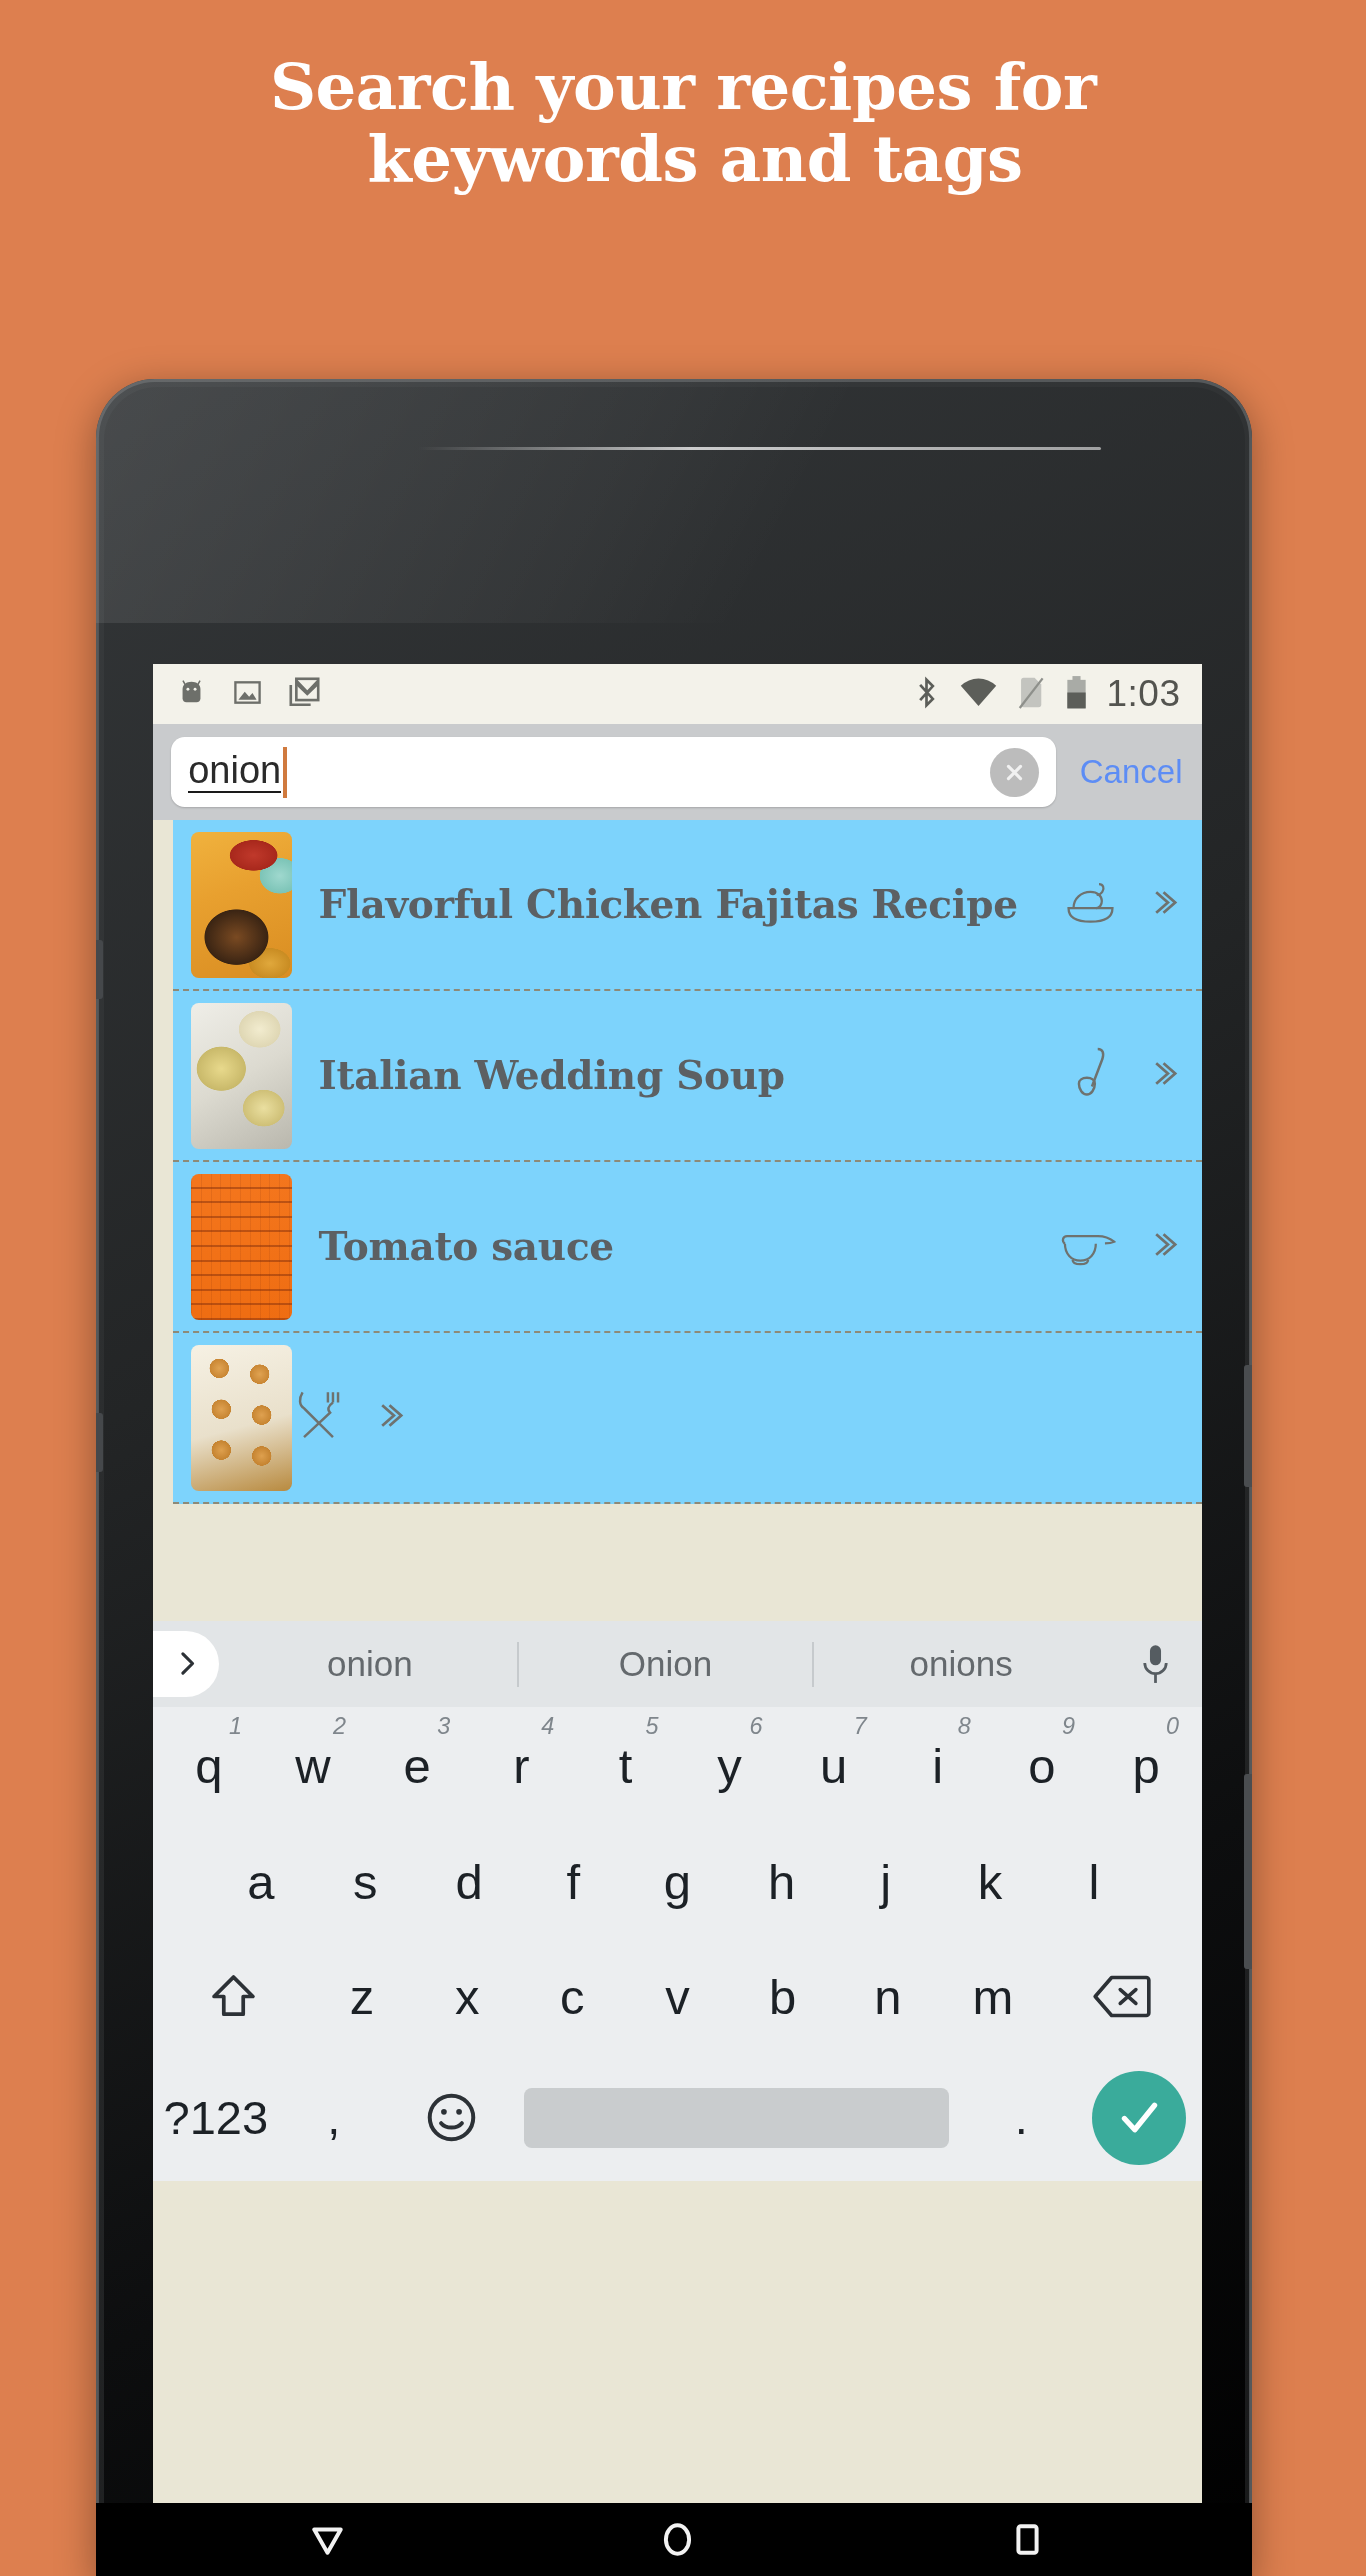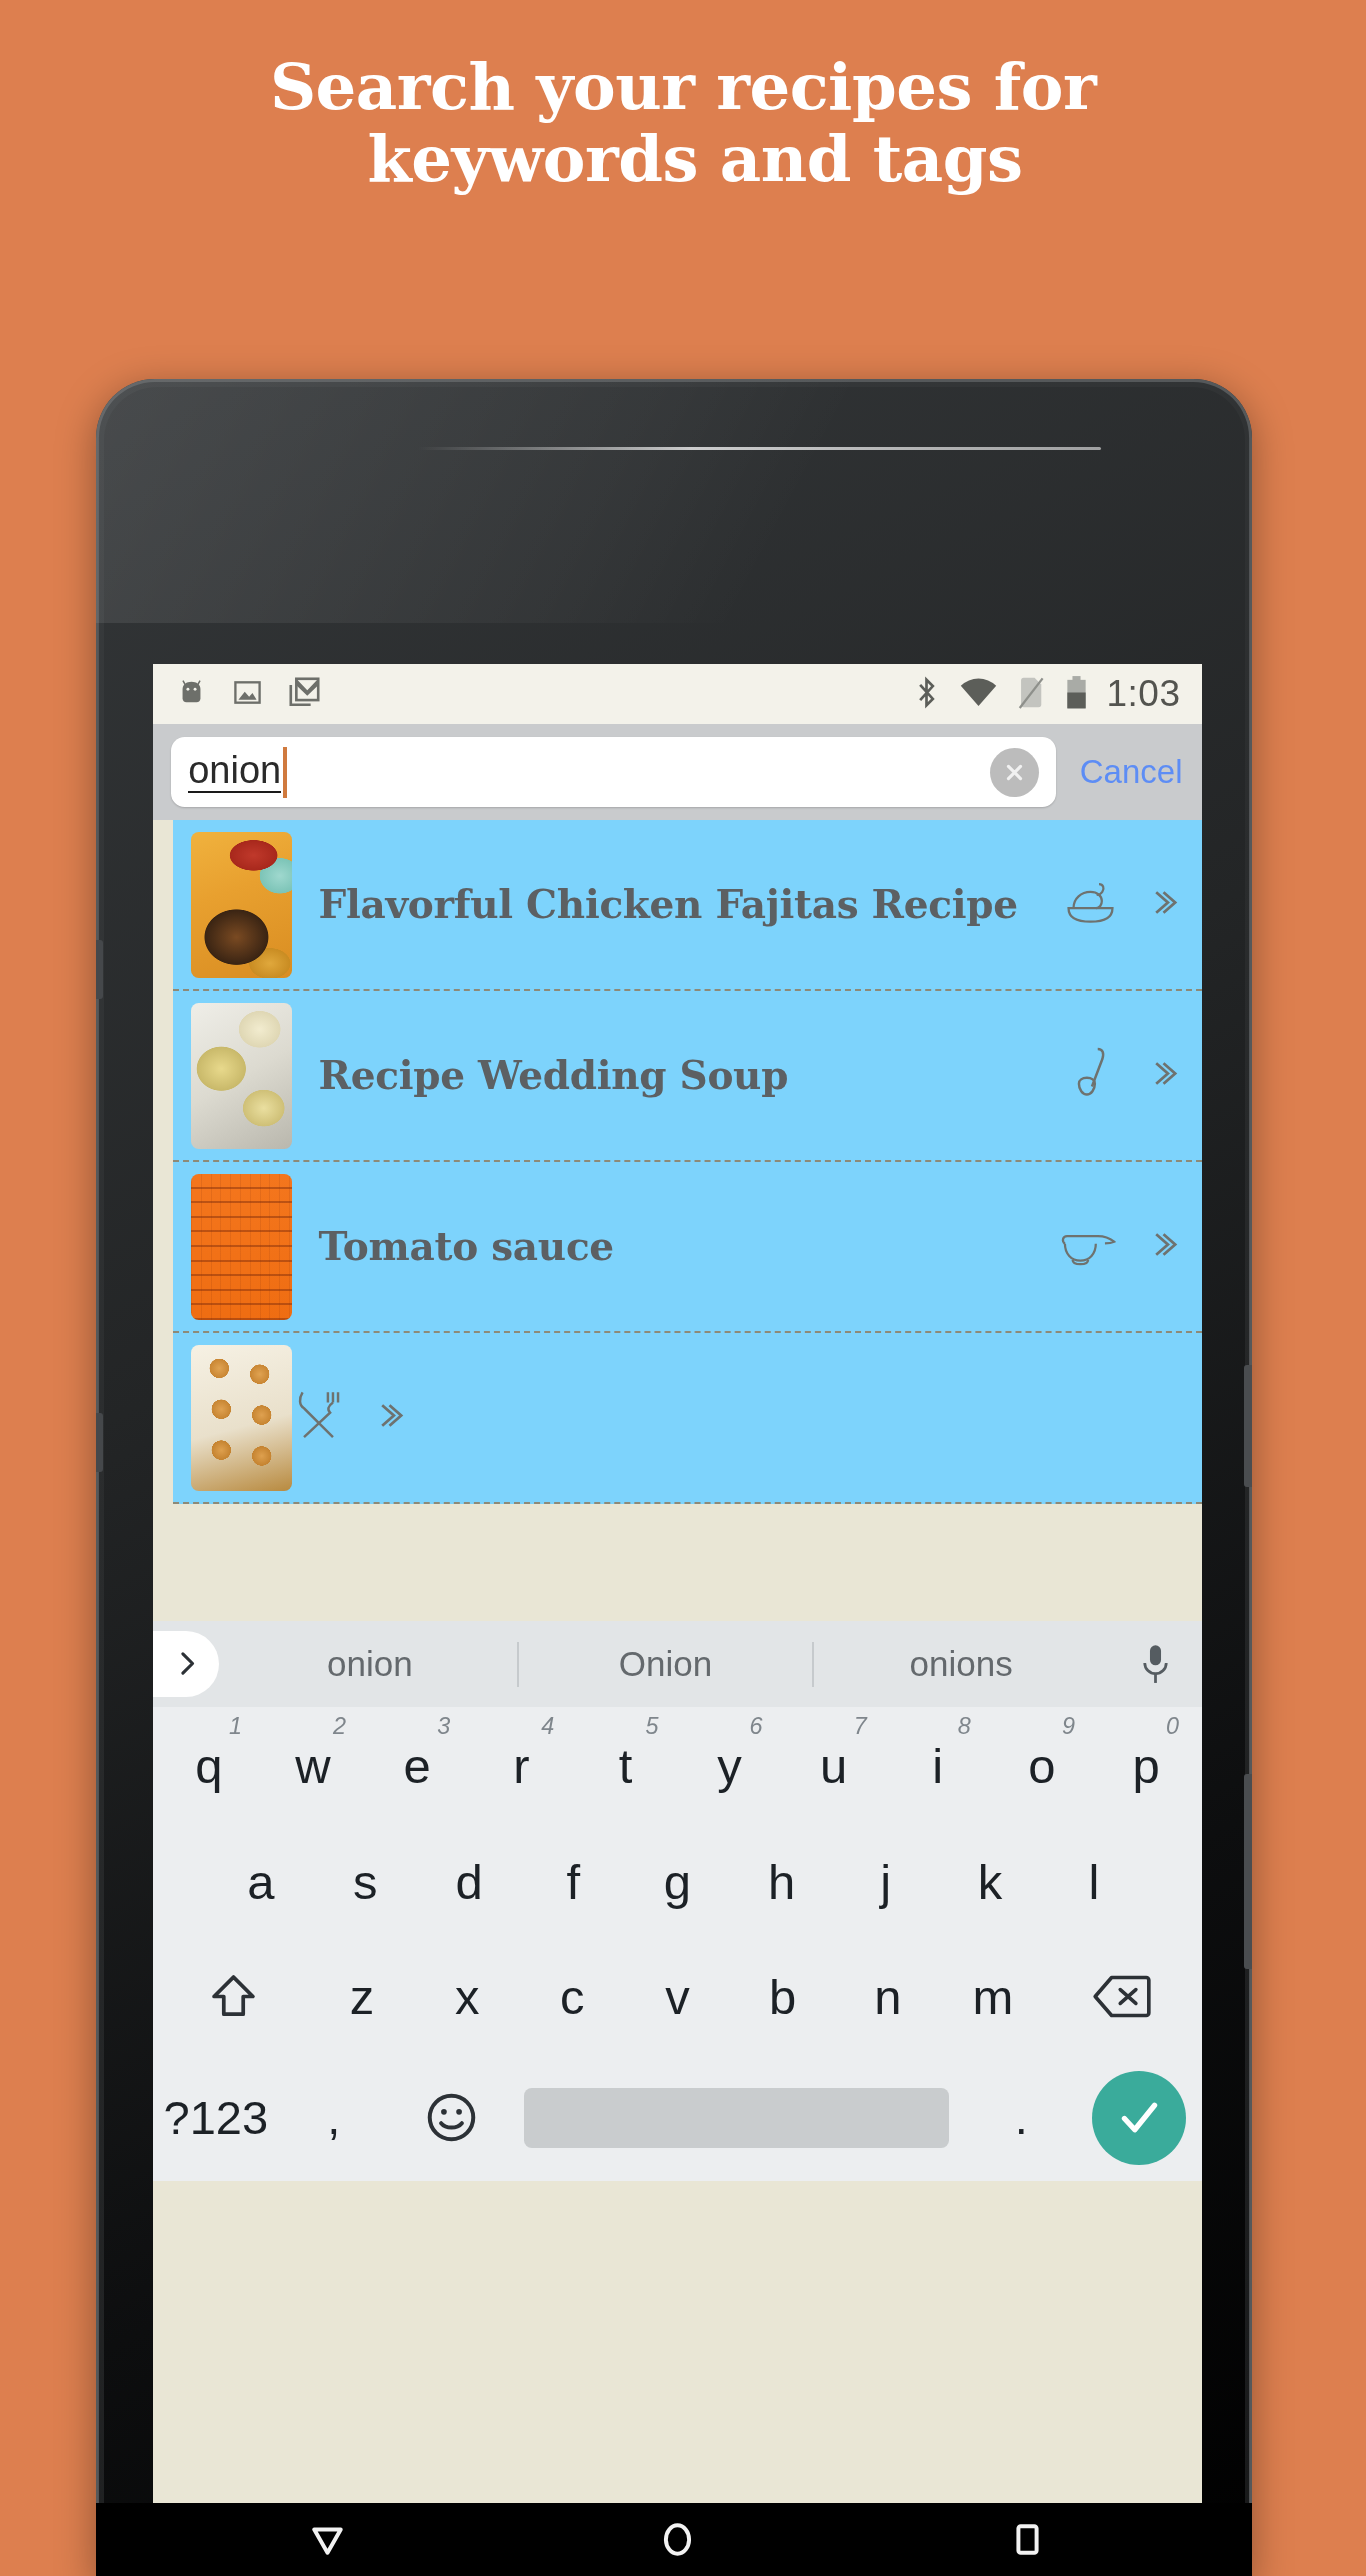--- a/index.html
+++ b/index.html
@@ -305,21 +305,21 @@
           <span>
             <svg width="35" height="35" viewBox="0 0 24 24">
               <path d="M7 5 L15 12 L7 19 M12 5 L20 12 L12 19" fill="none" stroke="#6e726f" stroke-width="1.9" stroke-linejoin="miter"></path>
             </svg>
           </span>
         </div>
       </div>
 
       <div class="row">
         <div class="thumb t2"></div>
-        <div class="rtitle">Recipe Wedding Soup</div>
+        <div class="rtitle">Italian Wedding Soup</div>
         <div class="rowicons">
           <span>
             <svg width="57" height="55" viewBox="0 0 36 38">
               <path d="M23 2 c3.5 0 4.5 3 3.2 7 L19 28" fill="none" stroke="#6e726f" stroke-width="1.7"></path>
               <path d="M10 26 c0 -2.5 2.2 -4 5.5 -4 s5.5 1.5 5.5 4 c0 4 -2.5 7.5 -5.5 7.5 S10 30 10 26 z" fill="none" stroke="#6e726f" stroke-width="1.7"></path>
             </svg>
           </span>
           <span>
             <svg width="35" height="35" viewBox="0 0 24 24">
               <path d="M7 5 L15 12 L7 19 M12 5 L20 12 L12 19" fill="none" stroke="#6e726f" stroke-width="1.9" stroke-linejoin="miter"></path>

